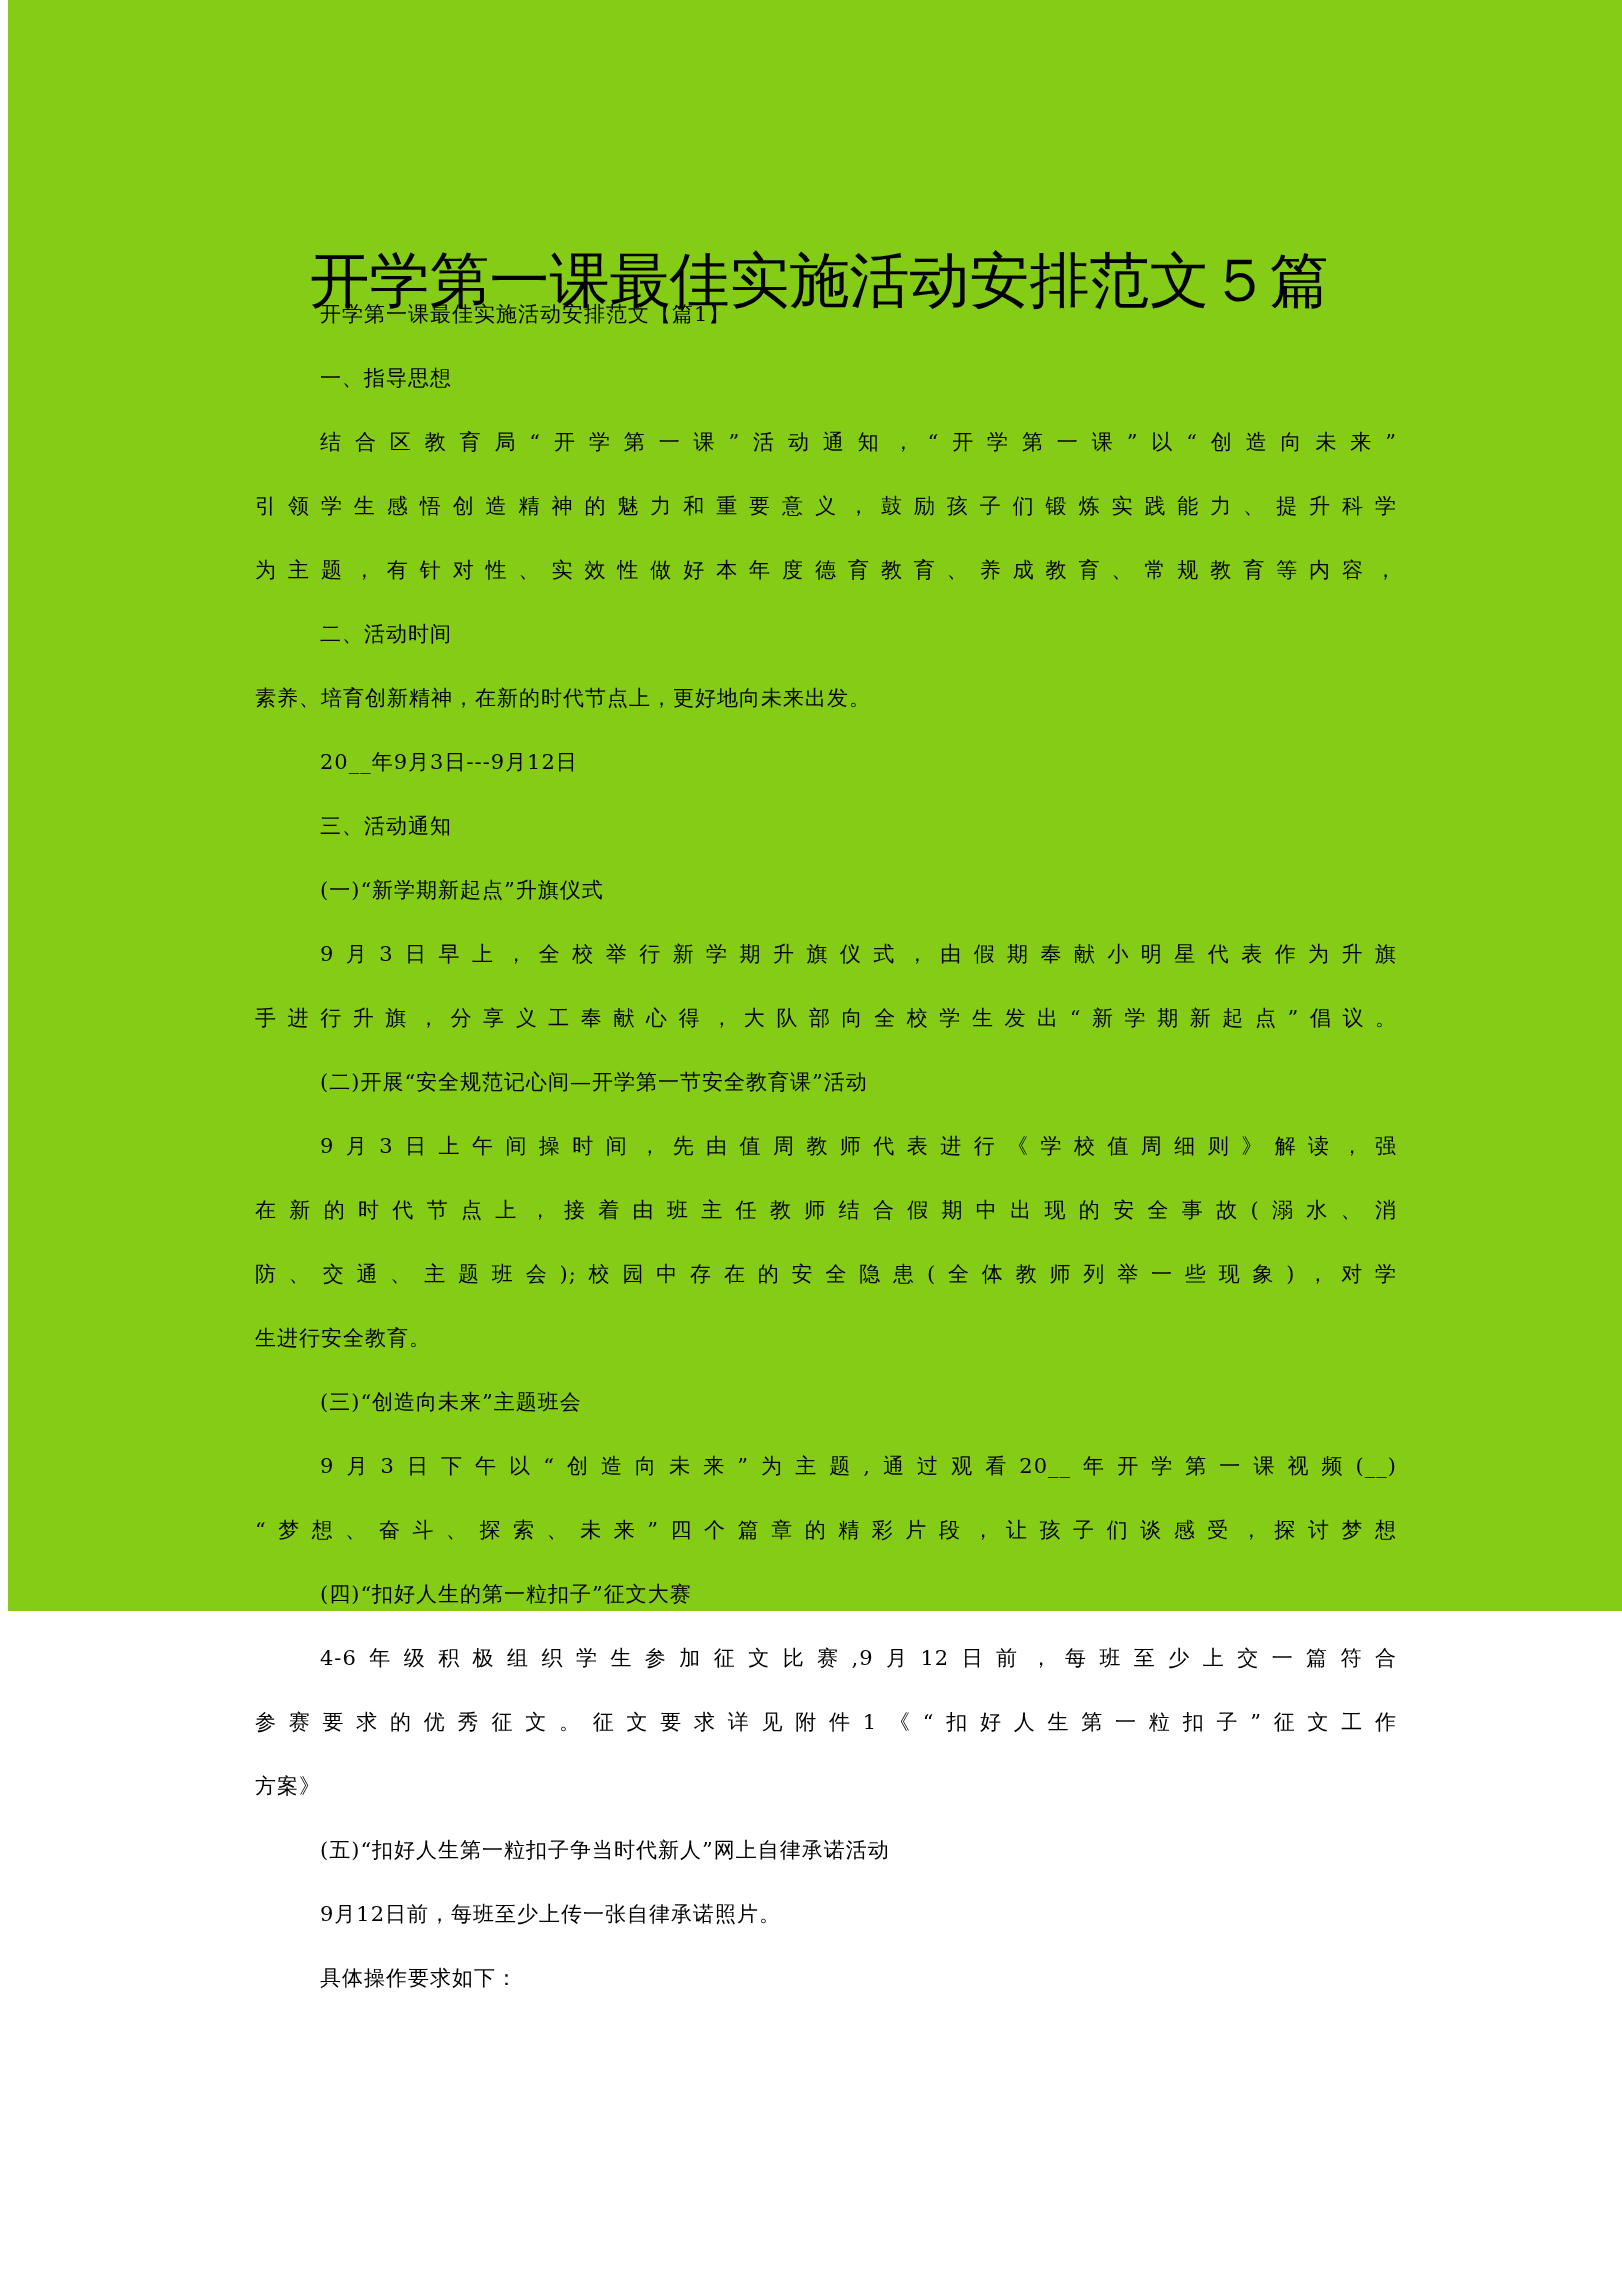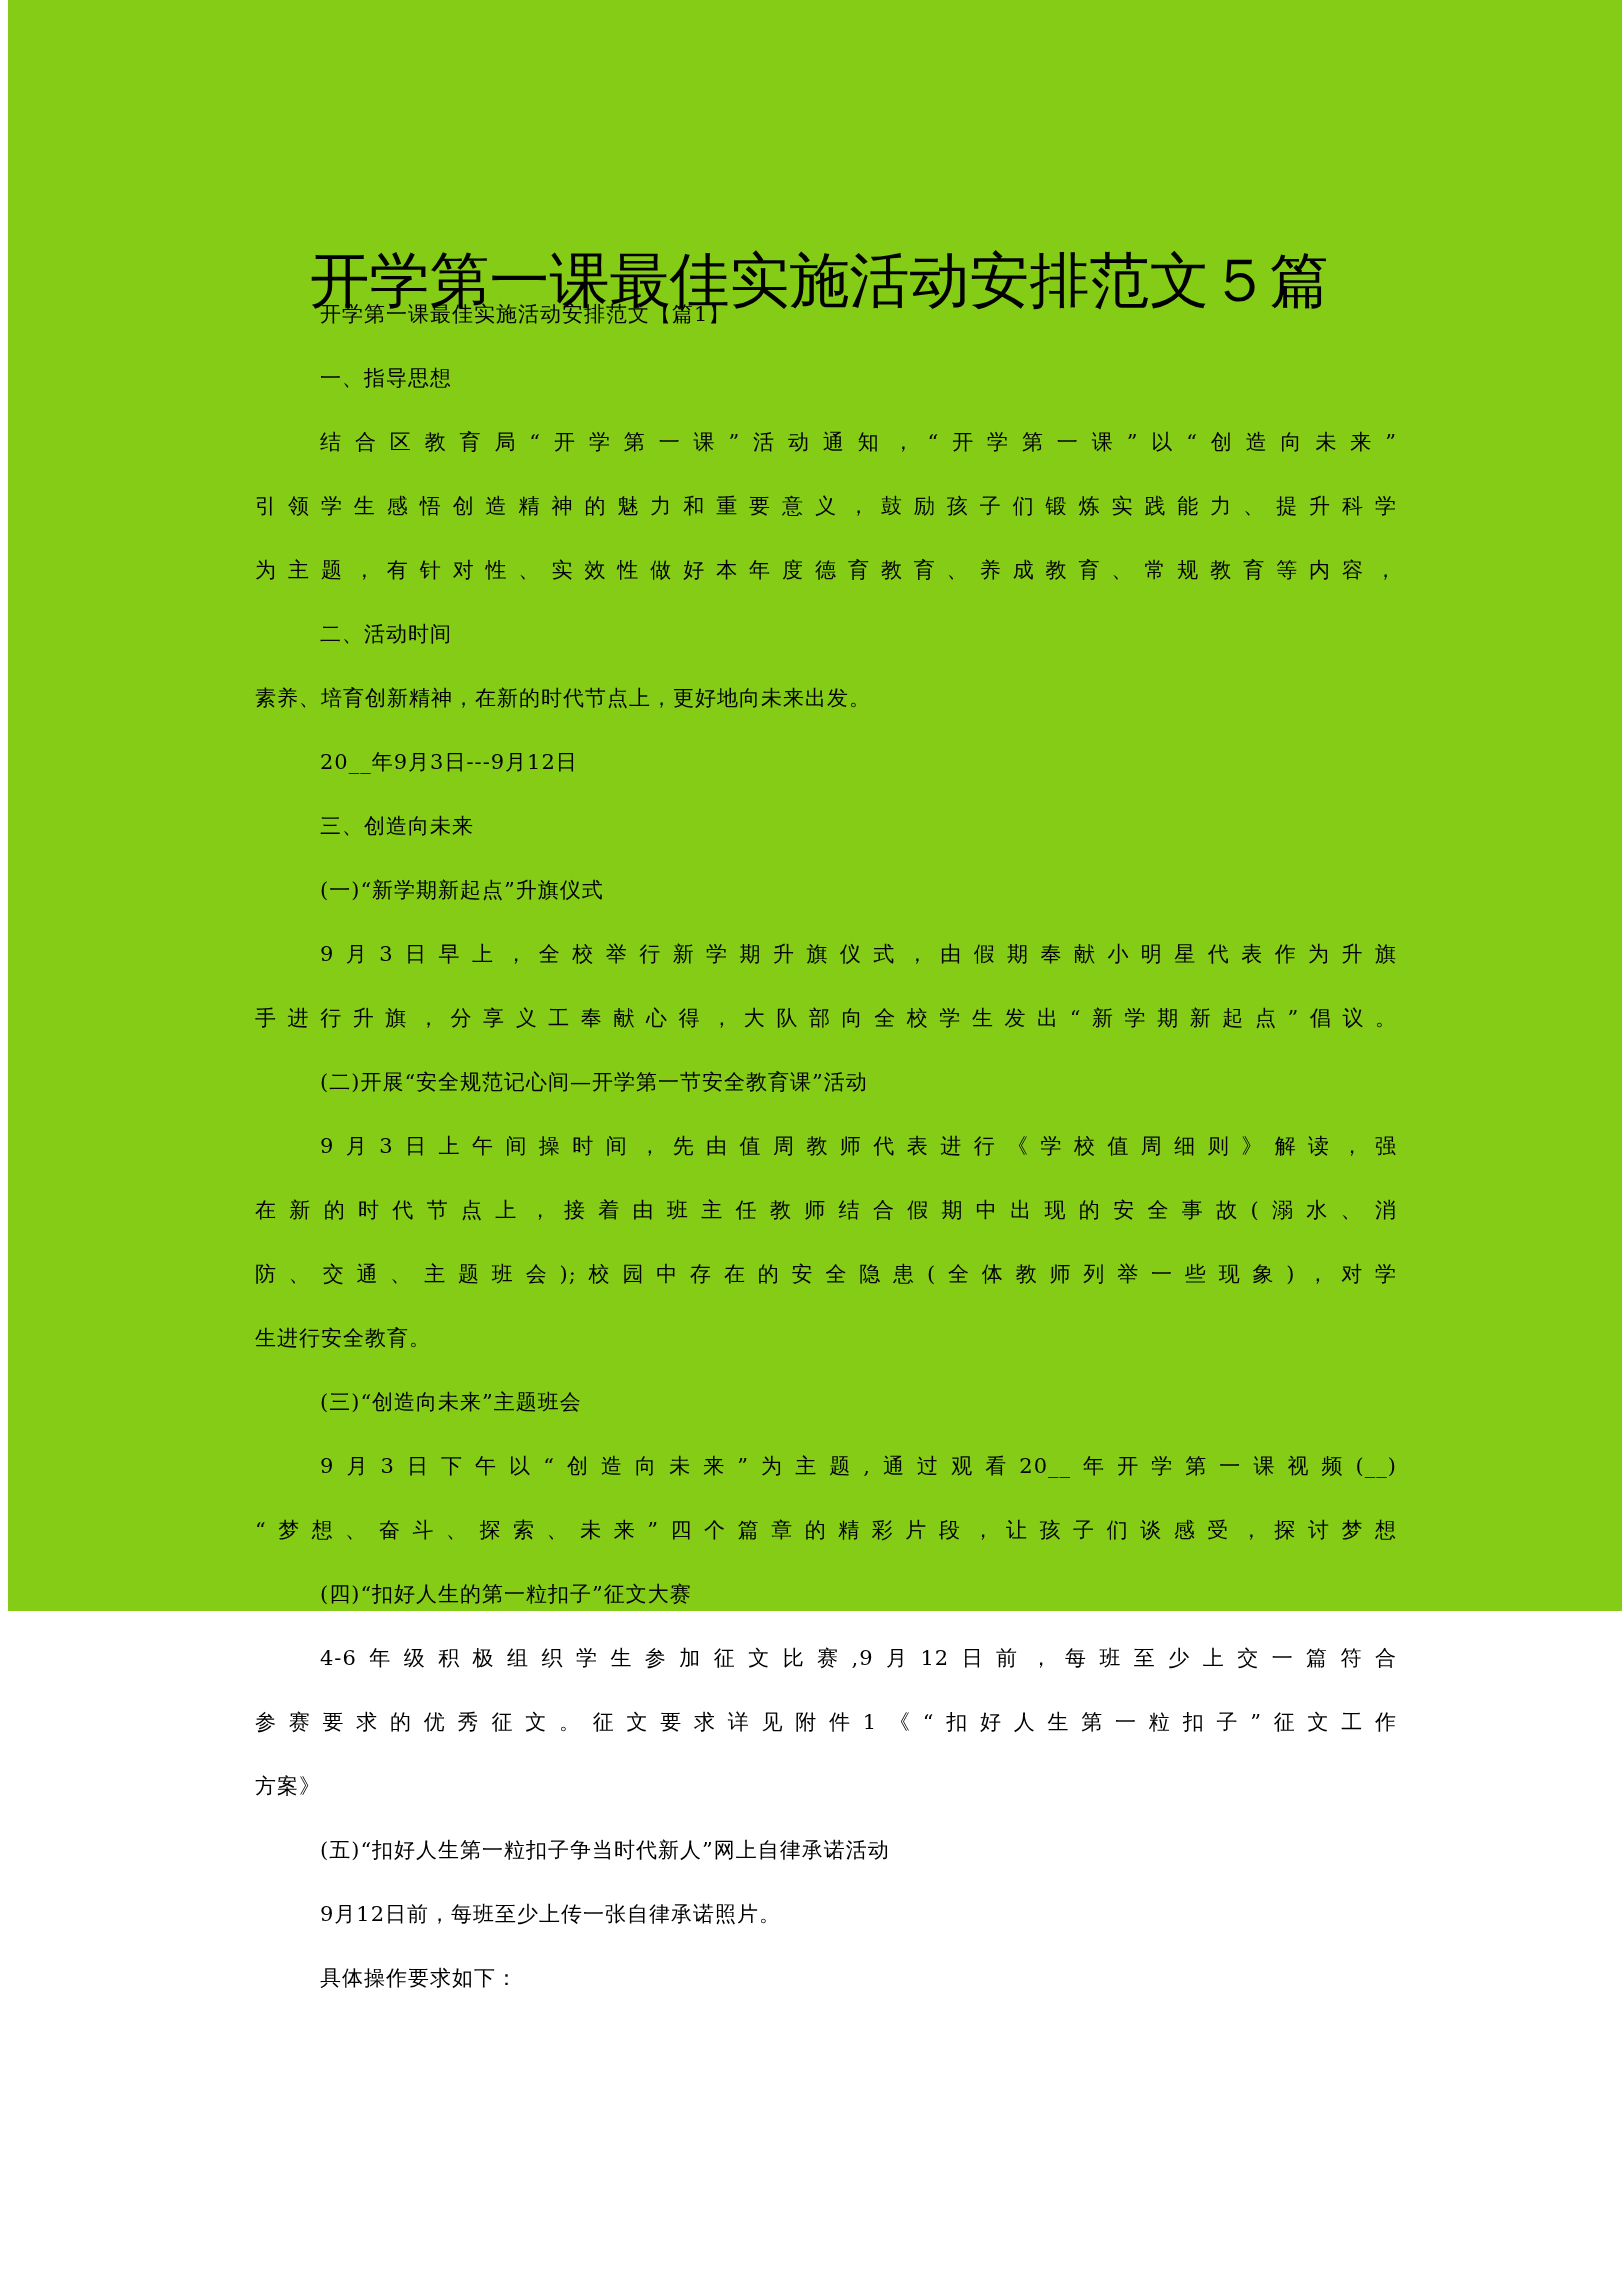--- a/index.html
+++ b/index.html
@@ -66,21 +66,21 @@
 
   <div class="body">
     <div class="line indent">开学第一课最佳实施活动安排范文【篇1】</div>
     <div class="line indent">一、指导思想</div>
     <div class="line indent justify">结合区教育局“开学第一课”活动通知，“开学第一课”以“创造向未来”</div>
     <div class="line justify">引领学生感悟创造精神的魅力和重要意义，鼓励孩子们锻炼实践能力、提升科学</div>
     <div class="line justify">为主题，有针对性、实效性做好本年度德育教育、养成教育、常规教育等内容，</div>
     <div class="line indent">二、活动时间</div>
     <div class="line">素养、培育创新精神，在新的时代节点上，更好地向未来出发。</div>
     <div class="line indent">20__年9月3日---9月12日</div>
-    <div class="line indent">三、创造向未来</div>
+    <div class="line indent">三、活动通知</div>
     <div class="line indent">(一)“新学期新起点”升旗仪式</div>
     <div class="line indent justify">9月3日早上，全校举行新学期升旗仪式，由假期奉献小明星代表作为升旗</div>
     <div class="line justify">手进行升旗，分享义工奉献心得，大队部向全校学生发出“新学期新起点”倡议。</div>
     <div class="line indent">(二)开展“安全规范记心间—开学第一节安全教育课”活动</div>
     <div class="line indent justify">9月3日上午间操时间，先由值周教师代表进行《学校值周细则》解读，强</div>
     <div class="line justify">在新的时代节点上，接着由班主任教师结合假期中出现的安全事故(溺水、消</div>
     <div class="line justify">防、交通、主题班会);校园中存在的安全隐患(全体教师列举一些现象)，对学</div>
     <div class="line">生进行安全教育。</div>
     <div class="line indent">(三)“创造向未来”主题班会</div>
     <div class="line indent justify">9月3日下午以“创造向未来”为主题,通过观看20__年开学第一课视频(__)</div>

